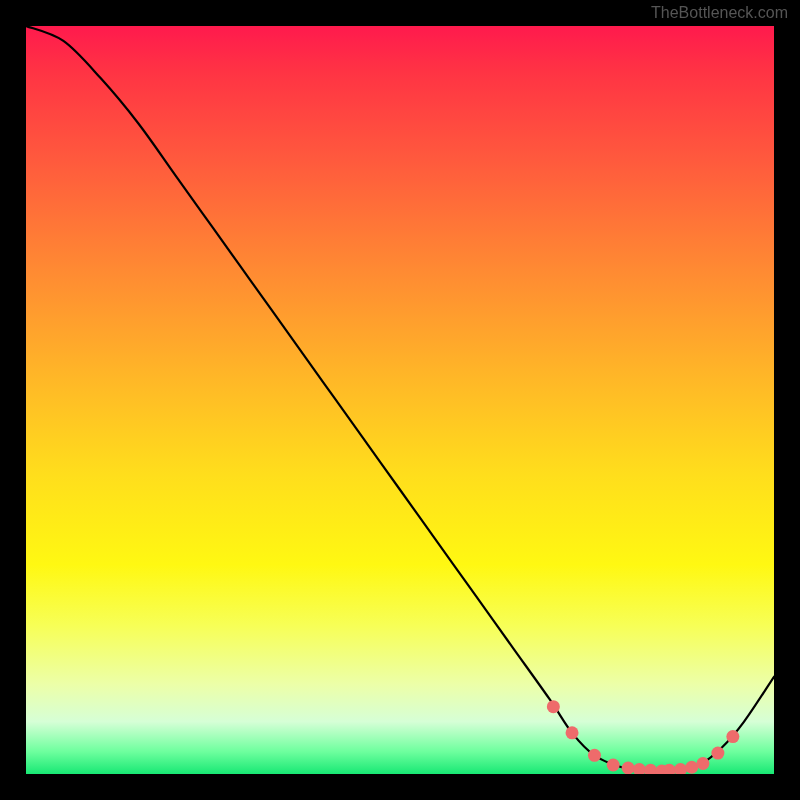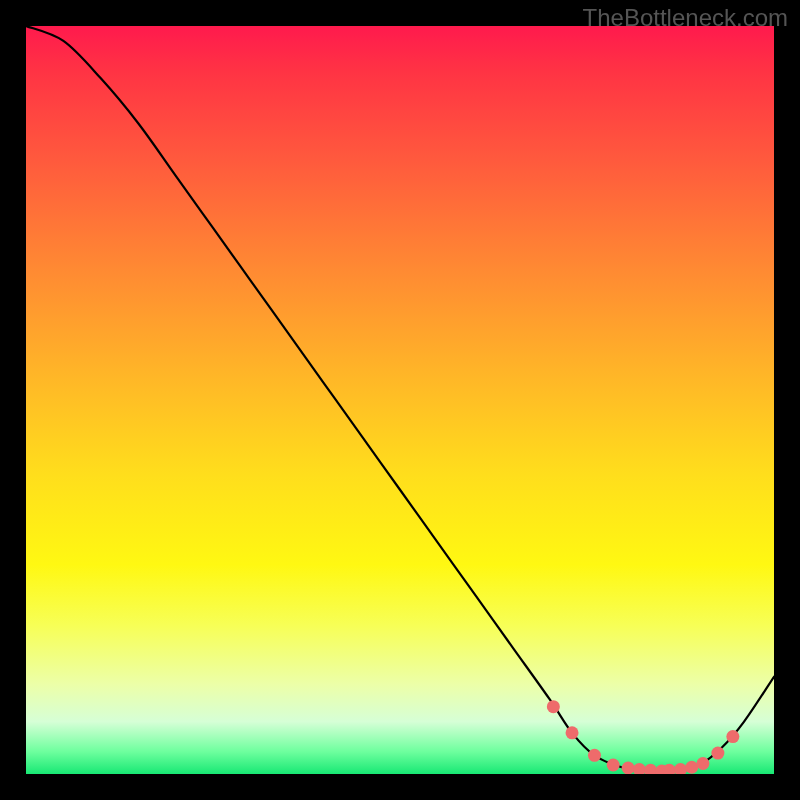--- a/index.html
+++ b/index.html
@@ -8,21 +8,21 @@
     height: 800px;
     background: #000;
     position: relative;
     font-family: Arial, sans-serif;
   }
   .watermark {
     position: absolute;
     top: 4px;
     right: 12px;
     color: #555;
-    font-size: 24px;
+    font-size: 16px;
     font-weight: normal;
     z-index: 10;
   }
   .plot-area {
     position: absolute;
     left: 26px;
     top: 26px;
     width: 748px;
     height: 748px;
     overflow: hidden;

